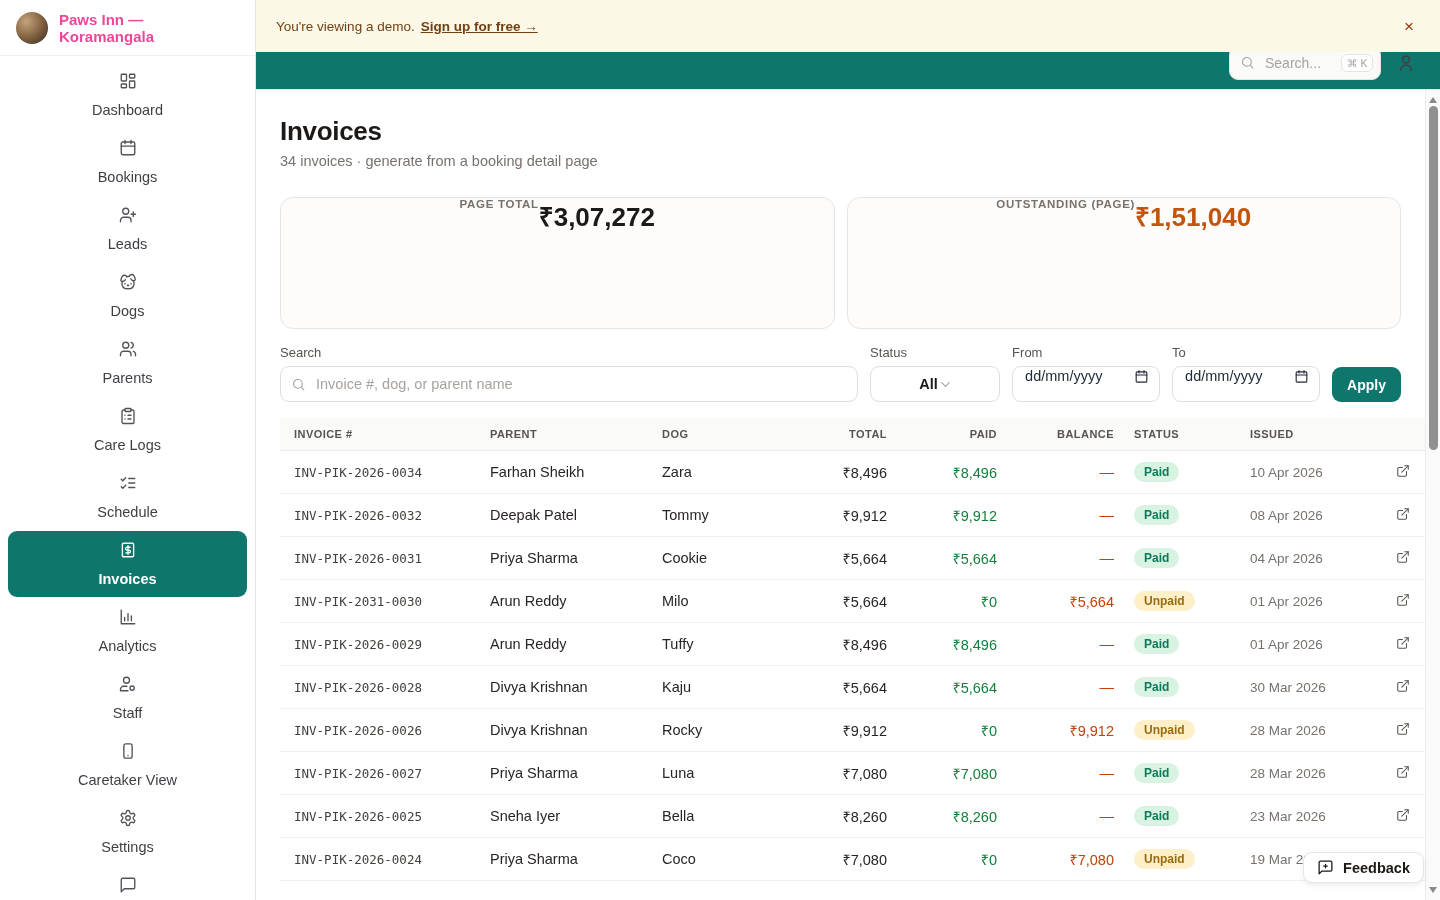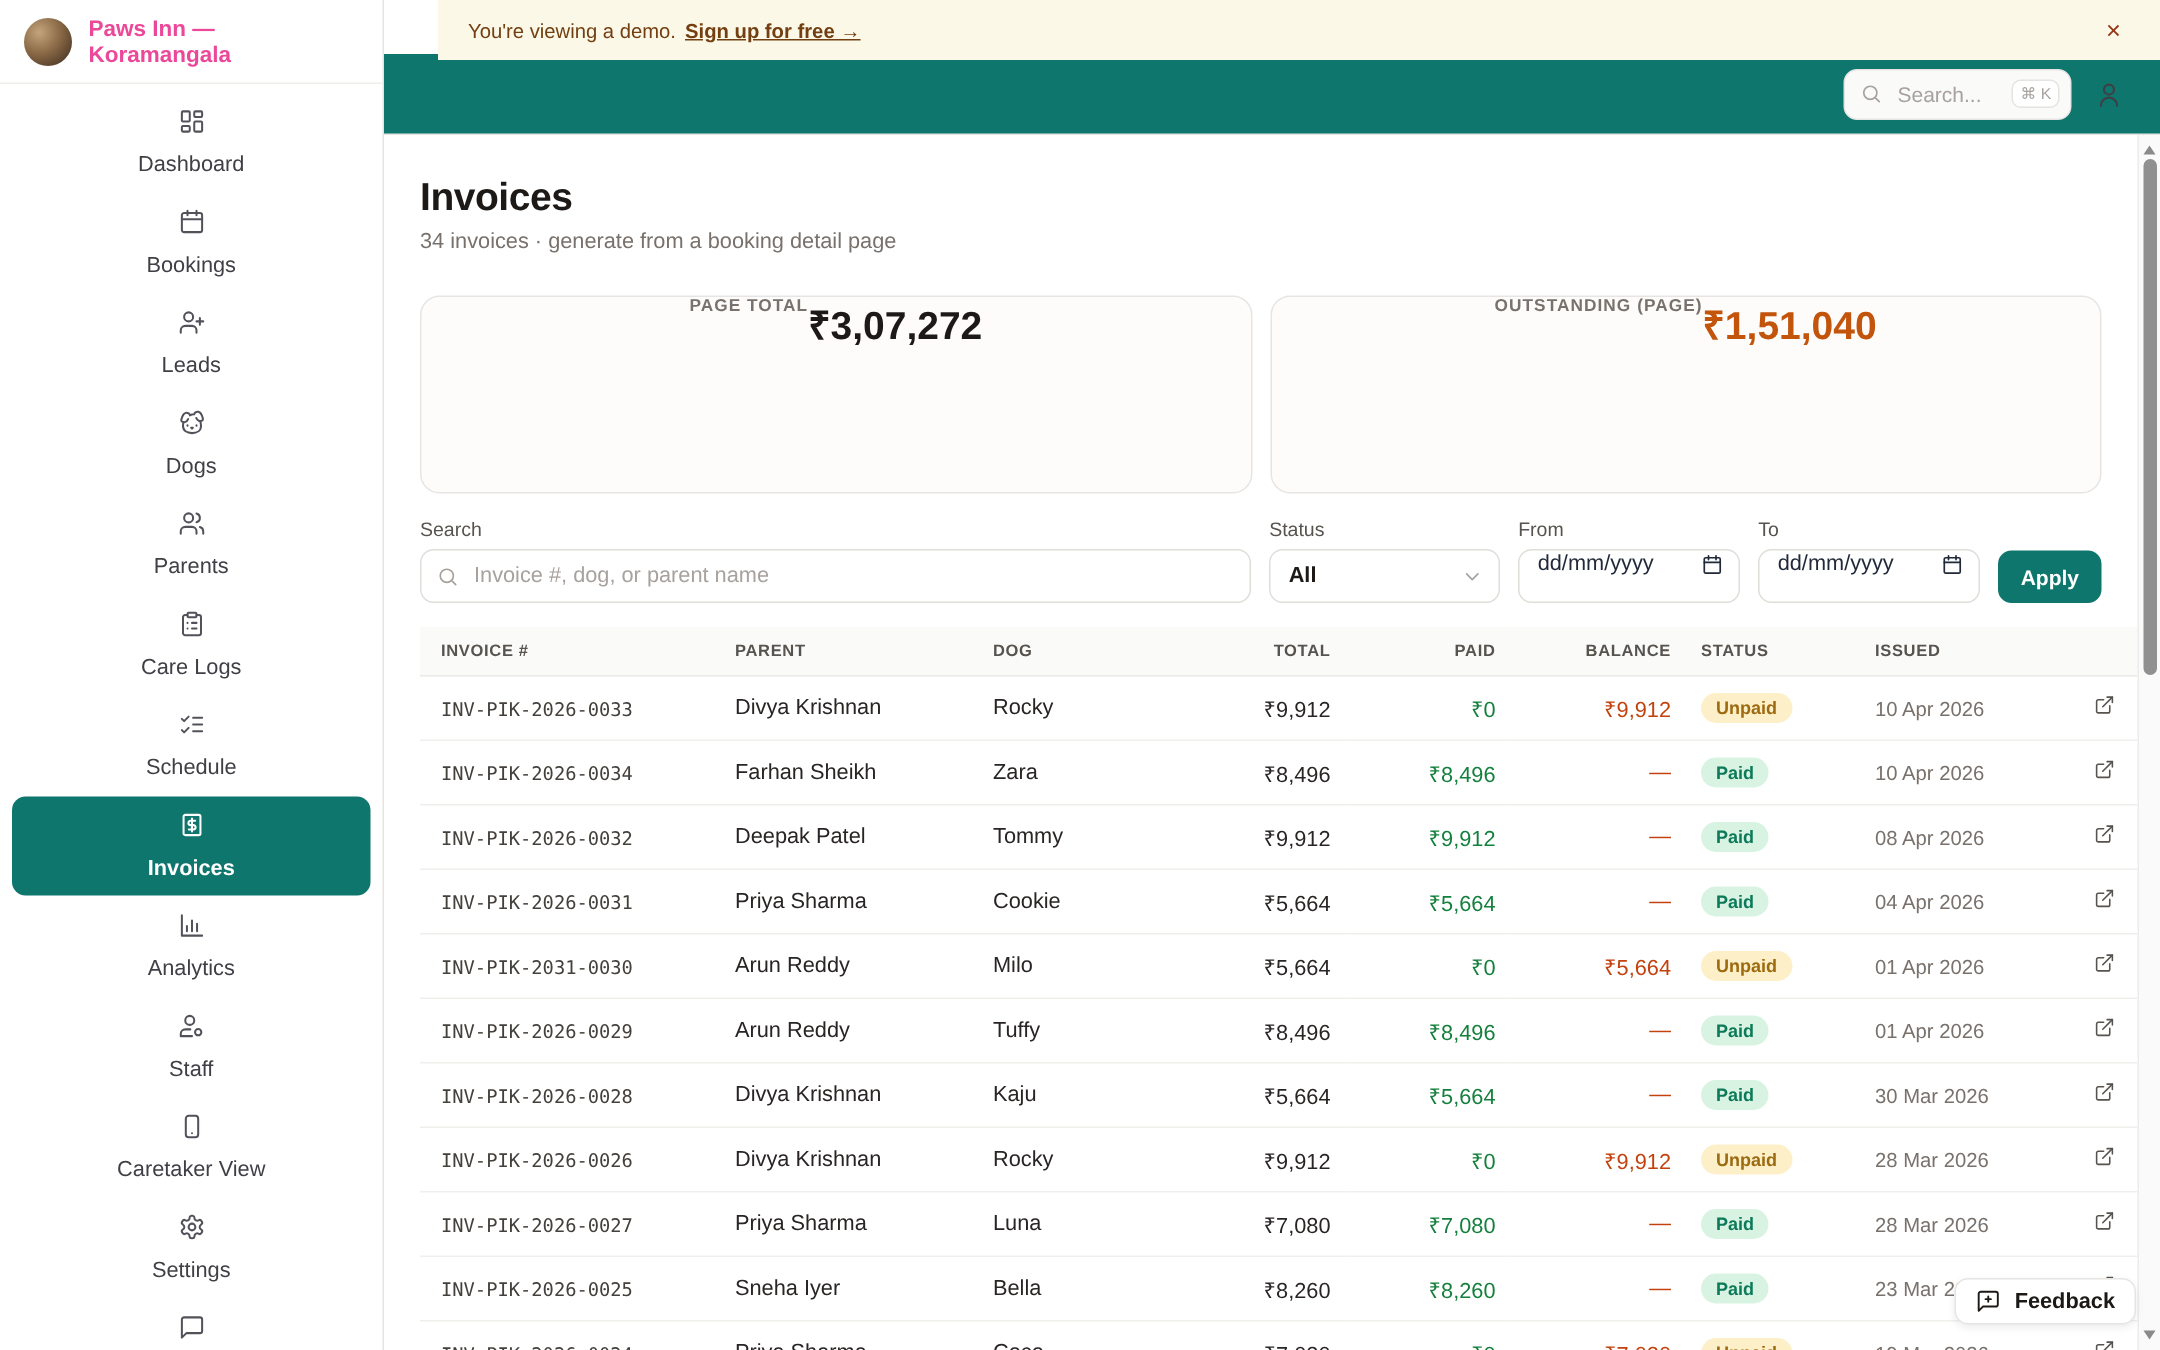--- a/index.html
+++ b/index.html
@@ -15,22 +15,22 @@
     background: radial-gradient(circle at 32% 30%, #c3a47c 0%, #8a6a46 45%, #5d4530 75%, #3e2d1e 100%); }
   .ws-name { font-weight:700; font-size:15px; color:#ec4899; }
   nav { padding:6px 8px; display:flex; flex-direction:column; gap:1px; }
   .nav-item { display:flex; align-items:center; gap:12px; padding:10px 15px; border-radius:9px;
     color:#3f3f46; font-size:14.5px; cursor:pointer;flex-direction:column; }
   .nav-item .nav-ic { display:flex; color:#52525b; }
   .nav-item.active { background:#0f766e; color:#fff; font-weight:700; }
   .nav-item.active .nav-ic { color:#fff; }
 
   
-  .banner { position:absolute; left:256px; top:0; right:0; height:40px; background:#fcf8e7;
-    display:flex; align-items:center; padding:0 20px; font-size:13.5px; color:#713f12; z-index:5;margin-left:36px; }
+  .banner { position:absolute; left:256px; top:0; right:0; height:52px; background:#fcf8e7;
+    display:flex; align-items:center; padding:0 20px; font-size:13.5px; color:#713f12; z-index:5; }
   .banner-link { font-weight:700; text-decoration:underline; color:#713f12; margin-left:6px; cursor:pointer; }
   .banner-close { margin-left:auto; color:#9a3412; font-size:17px; line-height:1; cursor:pointer; padding:2px 6px; }
 
   
   .header { position:absolute; left:256px; top:36px; right:0; height:54px; background:#0f766e;
     border-bottom:1px solid #e7e5e4; display:flex; align-items:center; justify-content:flex-end;
     gap:15px; padding:0 24px; z-index:4; }
   .searchbox { display:flex; align-items:center; gap:8px; width:152px; height:34px; background:#fafaf9;
     border:1px solid #e7e5e4; border-radius:9px; padding:0 7px 0 10px; color:#a8a29e; cursor:text; }
   .searchbox input { border:none; outline:none; background:transparent; width:70px; font-size:14px;
@@ -56,21 +56,21 @@
   .filters { display:flex; gap:12px; align-items:flex-end; margin:14px 0 16px; }
   .fgroup { display:flex; flex-direction:column; gap:6px; }
   .fgroup.grow { flex:1; }
   .flabel { font-size:13px; color:#57534e; }
   .ctrl { height:36px; border:1px solid #e0ded9; border-radius:9px; background:#fff;
     display:flex; align-items:center; font-size:14.5px; color:#1c1917; }
   .search-input { padding:0 10px; gap:8px; color:#a8a29e; }
   .search-input input { border:none; outline:none; flex:1; font-size:14.5px;
     font-family:"Liberation Sans",sans-serif; color:#1c1917; background:transparent; }
   .search-input input::placeholder { color:#a8a29e; }
-  .select { width:154px; padding:0 10px 0 12px; justify-content:space-between; font-weight:600; cursor:pointer; }
+  .select { width:130px; padding:0 10px 0 12px; justify-content:center; font-weight:600; cursor:pointer; }
   .select .chev { color:#a8a29e; display:flex; }
   .date { width:148px; padding:0 10px 16px 12px; justify-content:space-between; color:#1f2937; cursor:pointer; }
   .date .cal { color:#1f2937; display:flex; }
   .apply { height:35px; padding:0 15px; background:#0f766e; color:#fff; border:none; border-radius:9px;
     font-weight:700; font-size:14px; cursor:pointer; font-family:"Liberation Sans",sans-serif; }
 
   
   table { width:100%; border-collapse:collapse; table-layout:fixed; }
   thead th { background:#fafaf9; font-size:11px; letter-spacing:0.45px; color:#57534e; text-align:left;
     padding:10px 10px; font-weight:700; border-bottom:1px solid #eceae7; }
@@ -360,37 +360,20 @@
           <th class="num">TOTAL</th>
           <th class="num">PAID</th>
           <th class="num">BALANCE</th>
           <th>STATUS</th>
           <th>ISSUED</th>
           <th></th>
         </tr>
       </thead>
     <tbody>
         <tr>
-          <td class="mono">INV-PIK-2026-0033</td>
-          <td>Divya Krishnan</td>
-          <td>Rocky</td>
-          <td class="num">₹9,912</td>
-          <td class="num paid-amt">₹0</td>
-          <td class="num balance">₹9,912</td>
-          <td><span class="badge unpaid">Unpaid</span></td>
-          <td class="issued">10 Apr 2026</td>
-          <td class="link"><span>
-              <svg width="14" height="14" viewBox="0 0 24 24" fill="none" stroke="currentColor" stroke-width="1.8" stroke-linecap="round" stroke-linejoin="round">
-                <path d="M15 3h6v6"></path>
-                <path d="M10 14 21 3"></path>
-                <path d="M18 13v6a2 2 0 0 1-2 2H5a2 2 0 0 1-2-2V8a2 2 0 0 1 2-2h6"></path>
-              </svg>
-            </span></td>
-        </tr>
-        <tr>
           <td class="mono">INV-PIK-2026-0034</td>
           <td>Farhan Sheikh</td>
           <td>Zara</td>
           <td class="num">₹8,496</td>
           <td class="num paid-amt">₹8,496</td>
           <td class="num balance">—</td>
           <td><span class="badge paid">Paid</span></td>
           <td class="issued">10 Apr 2026</td>
           <td class="link"><span>
               <svg width="14" height="14" viewBox="0 0 24 24" fill="none" stroke="currentColor" stroke-width="1.8" stroke-linecap="round" stroke-linejoin="round">

